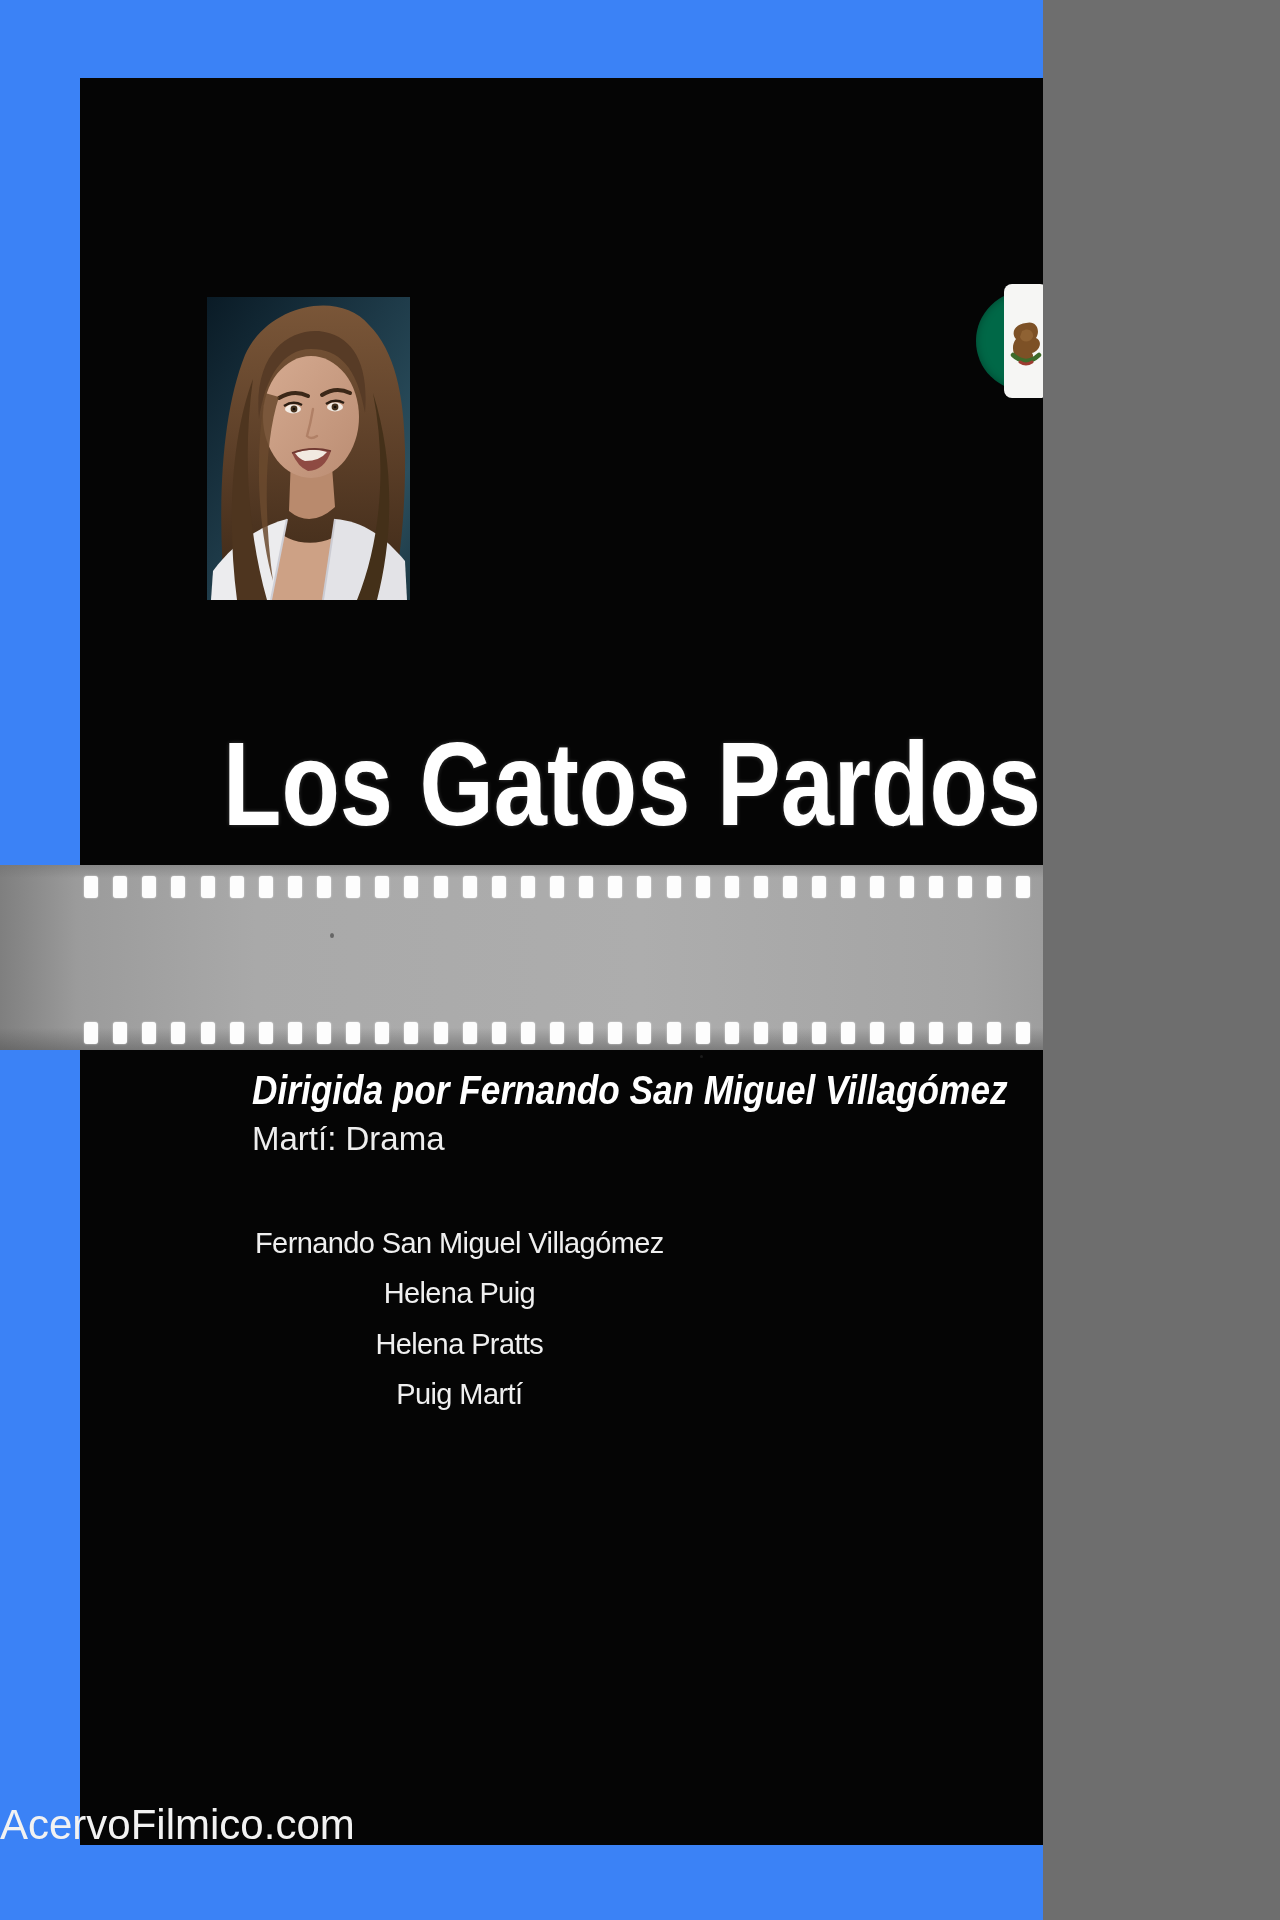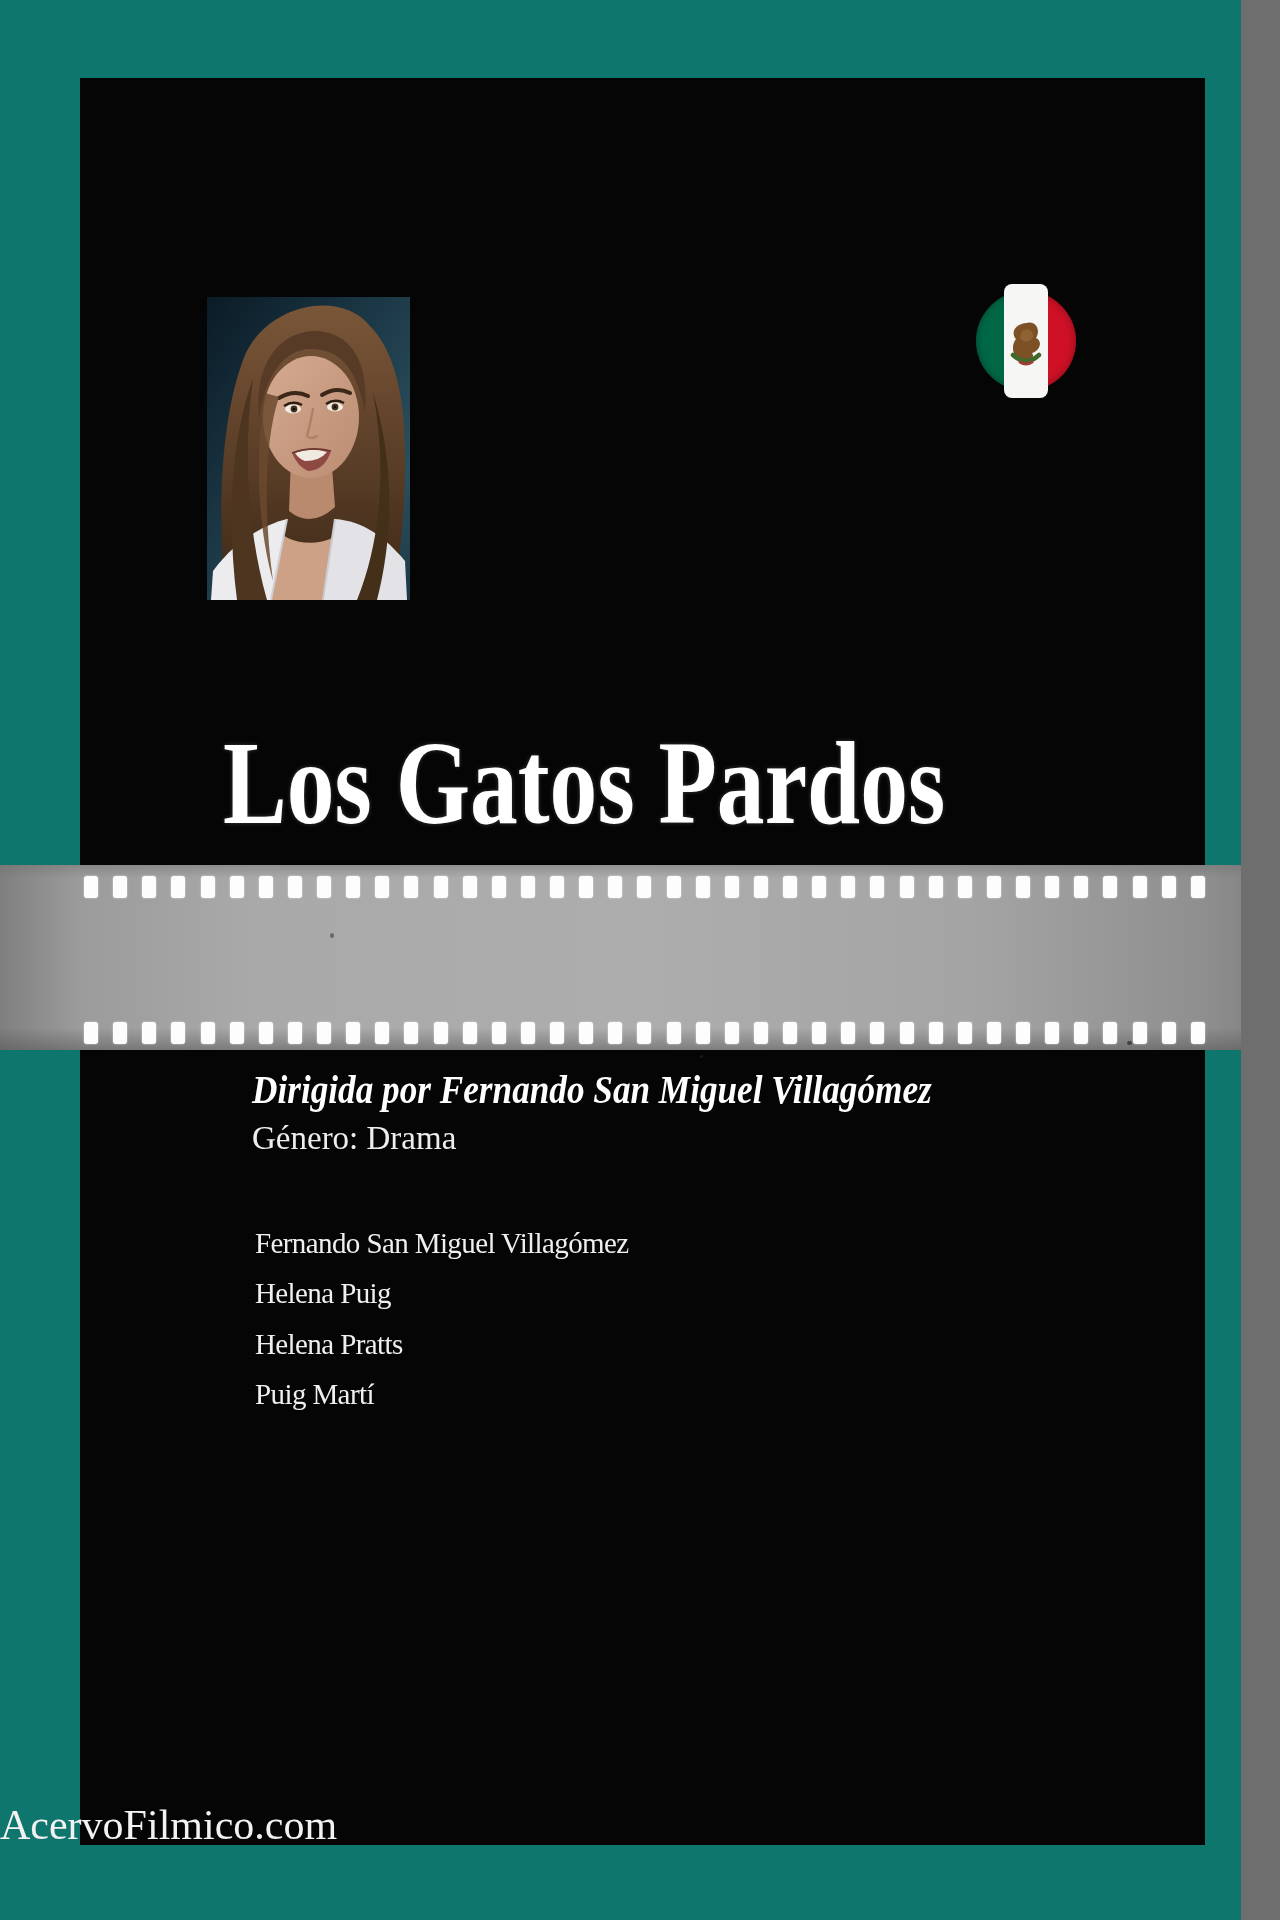--- a/index.html
+++ b/index.html
@@ -2,22 +2,22 @@
 <html><head>
 <meta charset="utf-8">
 <style>
   html,body{margin:0;padding:0;}
   body{
     width:1280px;height:1920px;
     background:#6e6e6e;
     font-family:"Liberation Sans",sans-serif;
   }
   .canvas{
-    position:relative;width:1241px;height:1920px;
-    background:#0f766e;overflow:hidden;font-family:Liberation Serif, serif;
+    position:relative;width:1043px;height:1920px;
+    background:#3b82f6;overflow:hidden;
   }
   
   .poster-bg{
     position:absolute;left:80px;top:78px;width:1125px;height:1767px;
     background:#050505;
   }
   
   .photo{
     position:absolute;left:207px;top:297px;width:203px;height:303px;
     overflow:hidden;
@@ -74,20 +74,21 @@
     transform:scaleX(.88);transform-origin:left top;
   }
   .genre{
     position:absolute;left:252px;top:1122px;
     font-size:33px;line-height:1;color:#ededed;white-space:nowrap;
   }
   .cast{
     position:absolute;left:255px;top:1218px;
     font-size:29px;line-height:50.4px;color:#efefef;
     letter-spacing:-0.6px;
+    text-align:center;
   }
   .cast-member{white-space:nowrap;}
   .website{
     position:absolute;left:0;top:1804px;width:1280px;
     text-align:left;font-size:42px;line-height:1;color:#f2f2f2;
     white-space:nowrap;
   }
 </style>
 </head>
 <body>
@@ -251,21 +252,21 @@
         <span class="perf"></span>
         <span class="perf"></span>
         <span class="perf"></span>
       </div>
     <div class="speck speck1"></div>
     <div class="speck speck2"></div>
     <div class="speck speck3"></div>
   </div>
 
   <div class="director">Dirigida por Fernando San Miguel Villagómez</div>
-  <div class="genre">Género: Drama</div>
+  <div class="genre">Martí: Drama</div>
 
   <div class="cast">
     <div class="cast-member">Fernando San Miguel Villagómez</div>
     <div class="cast-member">Helena Puig</div>
     <div class="cast-member">Helena Pratts</div>
     <div class="cast-member">Puig Martí</div>
   </div>
 
   <div class="website">AcervoFilmico.com</div>
 

